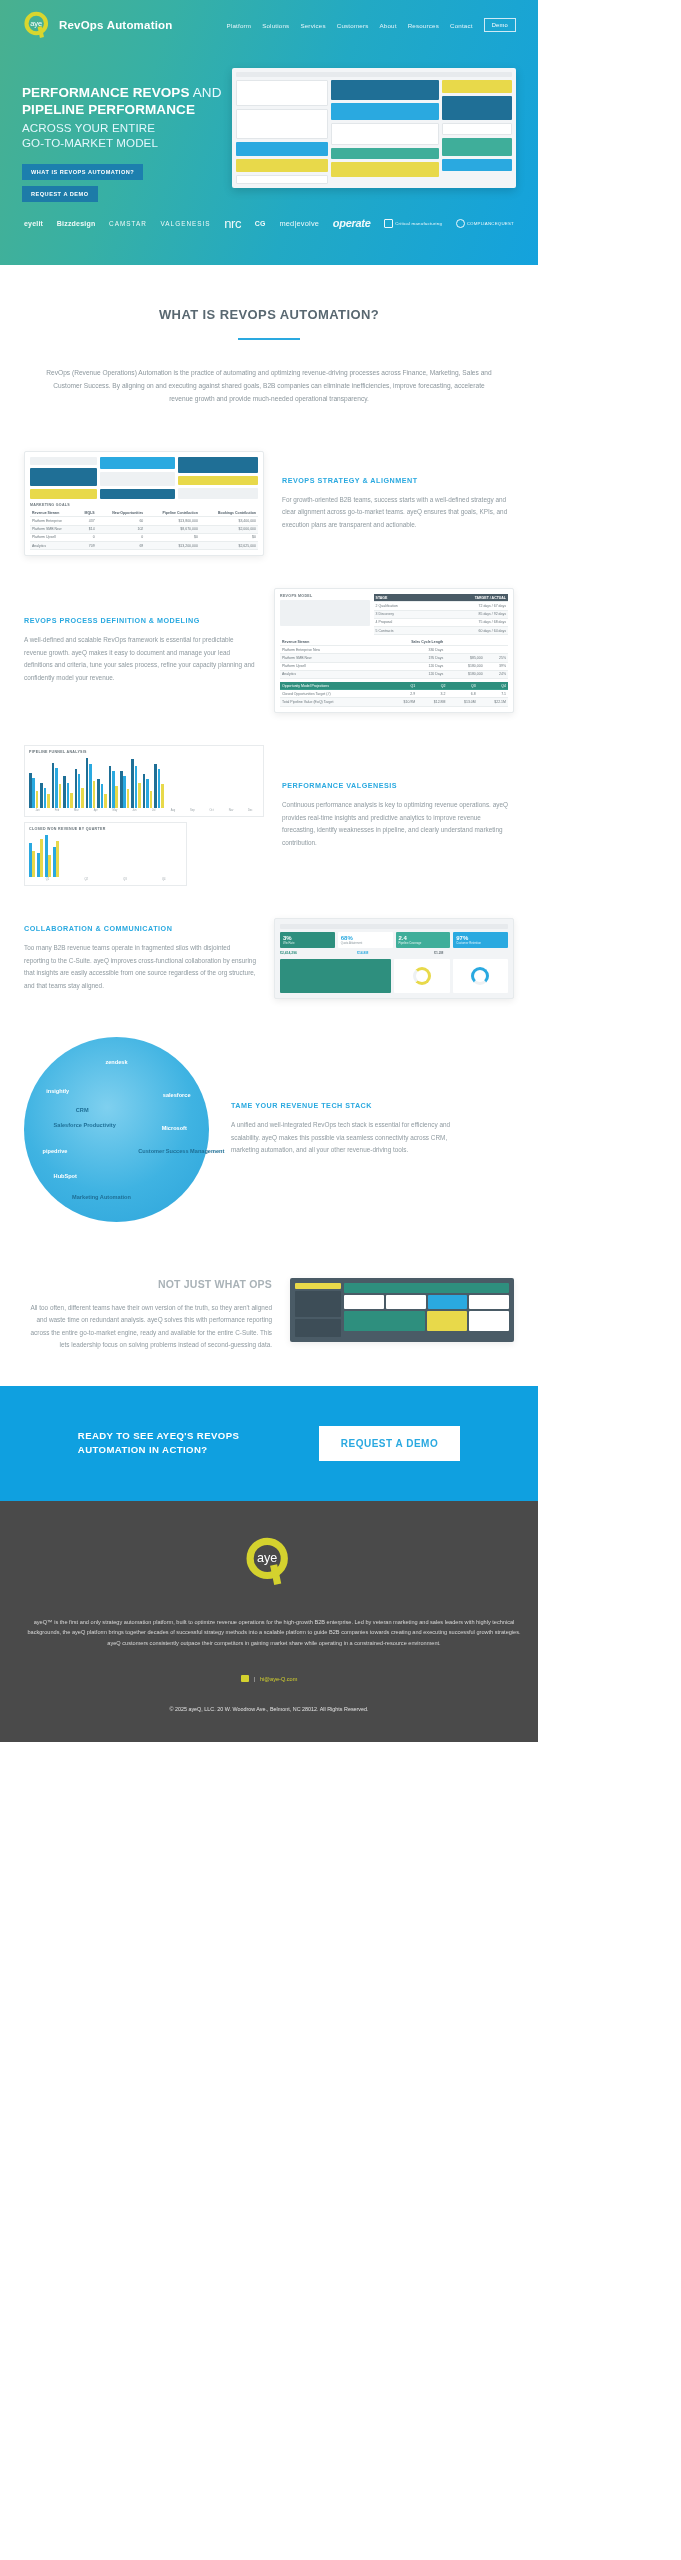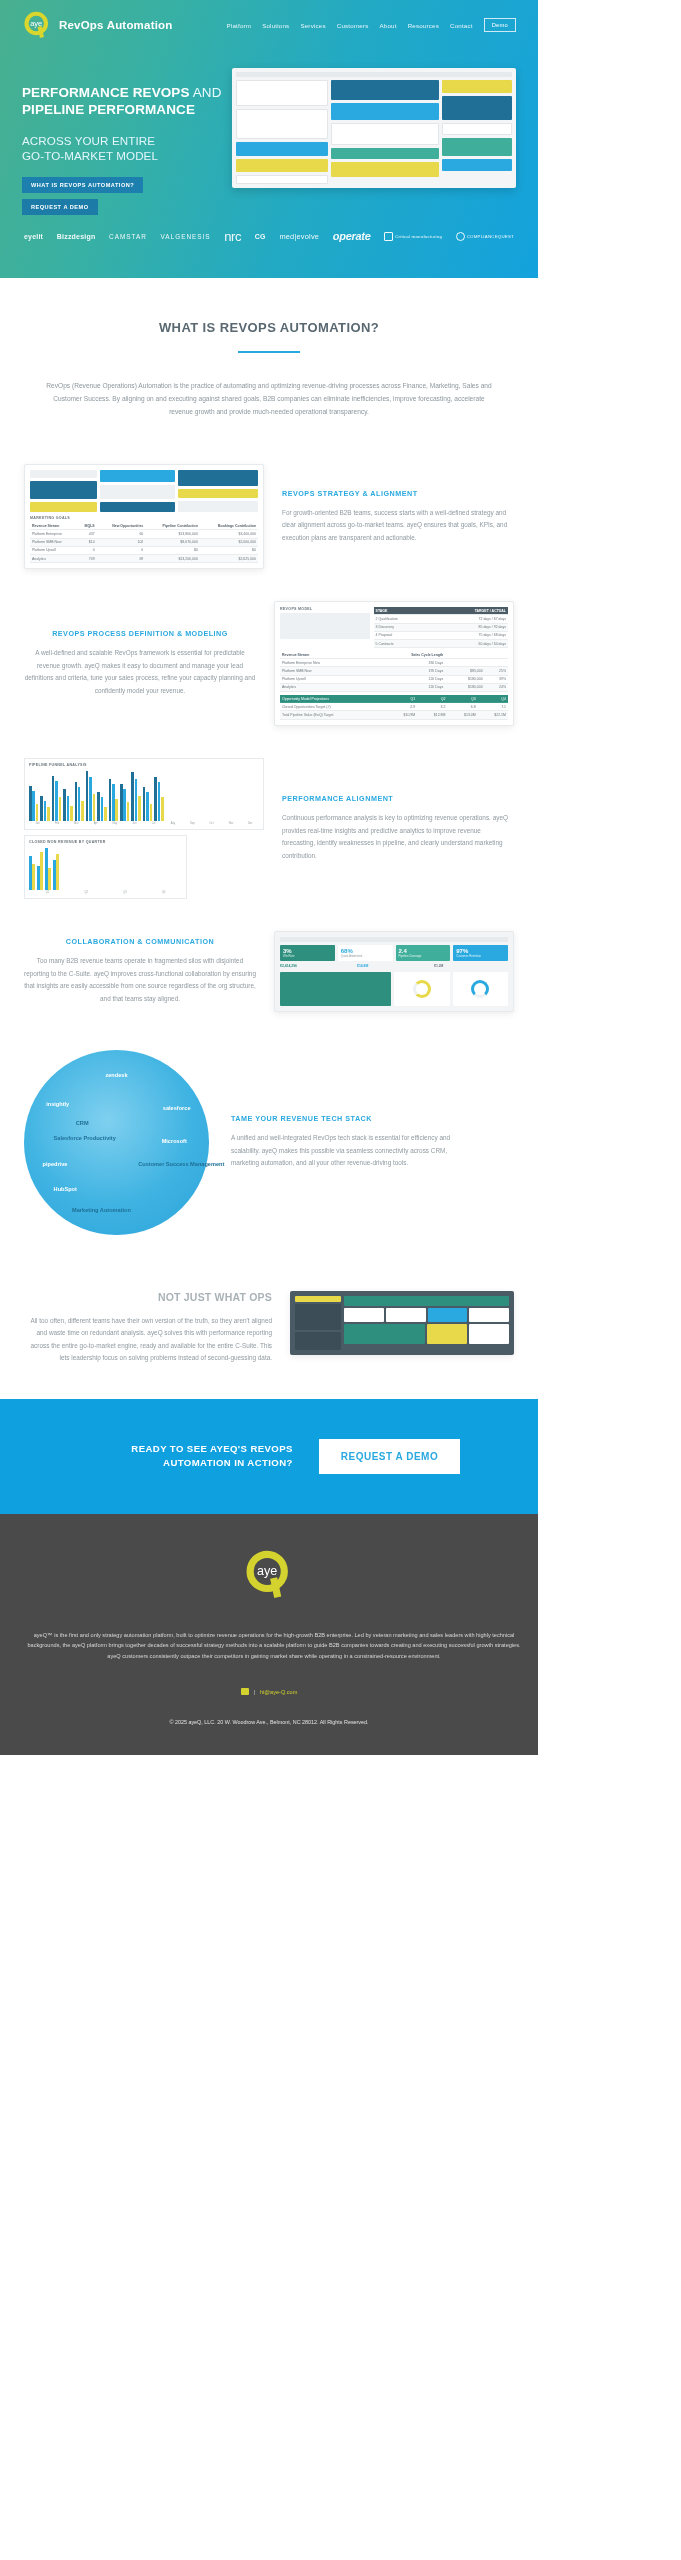--- a/index.html
+++ b/index.html
@@ -41,21 +41,21 @@
 
   .hero-body { display: flex; padding: 18px 22px 0 22px; }
   .hero-left { width: 200px; padding-top: 22px; }
   .hero-h1 {
     color: #ffffff; font-size: 13.5px; font-weight: bold;
     line-height: 1.28; letter-spacing: .1px;
   }
   .hero-h1 .light { font-weight: normal; color: #eafaff; }
   .hero-sub {
     color: #e4f7fd; font-size: 11.6px; font-weight: 300;
-    line-height: 1.3; letter-spacing: .1px; margin-top: 14px;
+    line-height: 1.3; letter-spacing: .1px; margin-top: 1px;
   }
   .hero-btns { margin-top: 14px; display: flex; flex-direction: column; gap: 6px; align-items: flex-start; }
   .hero-btn {
     background: #1c7fae; color: #ffffff; font-size: 5.6px;
     padding: 5px 9px; letter-spacing: .5px; border: none;
     font-family: inherit; font-weight: bold;
   }
   .hero-btn.secondary { background: #1d7ba8; }
 
   .hero-right { flex: 1; padding-left: 10px; padding-top: 6px; }
@@ -107,21 +107,21 @@
 
   
   .feature { display: flex; align-items: center; padding: 16px 24px; gap: 18px; }
   .feature.reverse { flex-direction: row-reverse; }
   .f-text { width: 232px; }
   .f-title {
     color: #2aa9e0; font-size: 7.2px; font-weight: bold; letter-spacing: .5px;
     margin-bottom: 9px;
   }
   .f-body { font-size: 6.4px; line-height: 1.95; color: #8f9aa0; }
-  .feature.reverse .f-text { text-align: center; }
+  .feature.reverse .f-text { text-align: left; }
   .f-media { flex: 1; }
 
   
   .mock {
     background: #ffffff; border: 1px solid #e6eaec; border-radius: 2px;
     padding: 5px; box-shadow: 0 2px 7px rgba(0,0,0,.08);
   }
   .mock-grey { background: #f2f4f6; }
   .mini-table { width: 100%; border-collapse: collapse; }
   .mini-table th, .mini-table td {
@@ -169,21 +169,21 @@
   .nj-title { font-size: 10.5px; color: #5c6a72; font-weight: bold; line-height: 1.4; letter-spacing: .2px; }
   .nj-body { font-size: 6.4px; line-height: 1.95; color: #8f9aa0; margin-top: 12px; }
 
   
   .cta {
     background: #0fa0e0; display: flex; align-items: center; justify-content: center;
     gap: 26px; padding: 40px 24px;
   }
   .cta-h {
     color: #ffffff; font-size: 9.6px; font-weight: bold; letter-spacing: .4px;
-    text-align: right; line-height: 1.5; width: 215px;
+    text-align: left; line-height: 1.5; width: 215px;
   }
   .cta-btn {
     background: #ffffff; color: #2aa9e0; font-size: 10px; font-weight: bold;
     padding: 12px 22px; letter-spacing: .5px; border: none; font-family: inherit;
   }
 
   
   .footer { background: #4a4a4a; padding: 34px 24px 30px 24px; text-align: center; }
   .footer-logo { width: 54px; height: 54px; margin: 0 auto 28px auto; }
   .footer p {
@@ -583,21 +583,21 @@
           </div>
         <div id="chart2-labels" style="display:flex;gap:2px">
             <div class="axis-lbl" style="flex: 1 1 0%;">Q1</div>
             <div class="axis-lbl" style="flex: 1 1 0%;">Q2</div>
             <div class="axis-lbl" style="flex: 1 1 0%;">Q3</div>
             <div class="axis-lbl" style="flex: 1 1 0%;">Q4</div>
           </div>
       </div>
     </div>
     <div class="f-text">
-      <div class="f-title">PERFORMANCE ALIGNMENT</div>
+      <div class="f-title">PERFORMANCE VALGENESIS</div>
       <div class="f-body">Continuous performance analysis is key to optimizing revenue operations. ayeQ provides real-time insights and predictive analytics to improve revenue forecasting, identify weaknesses in pipeline, and clearly understand marketing contribution.</div>
     </div>
   </section>
 
   <section class="feature reverse">
     <div class="f-media">
       <div class="mock mock-grey">
         <div class="dash-top"></div>
         <div style="display:flex;gap:3px">
           <div style="flex:1;background:#2e8f7e;padding:3px;border-radius:1px">

